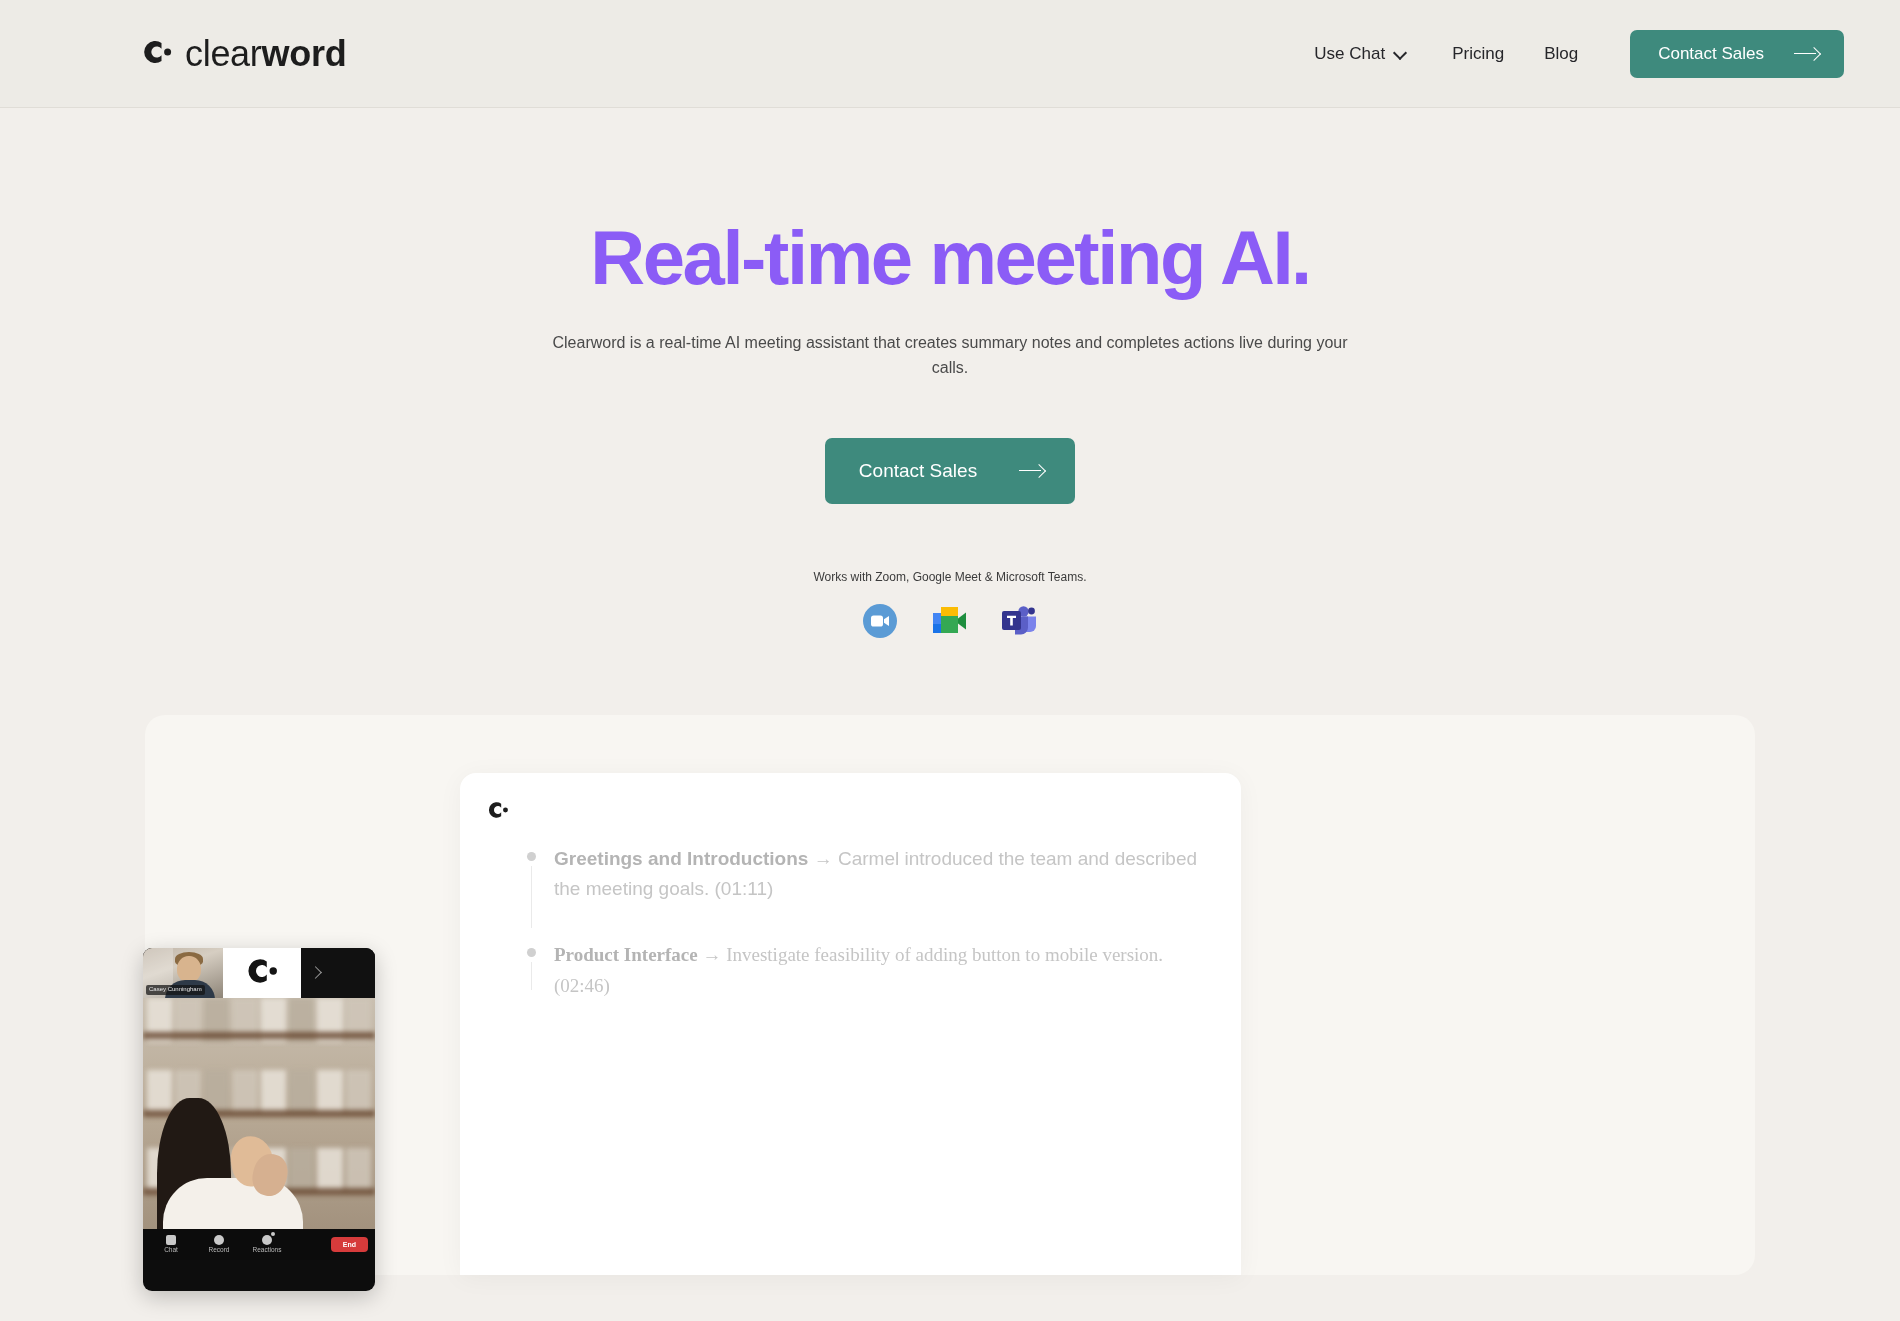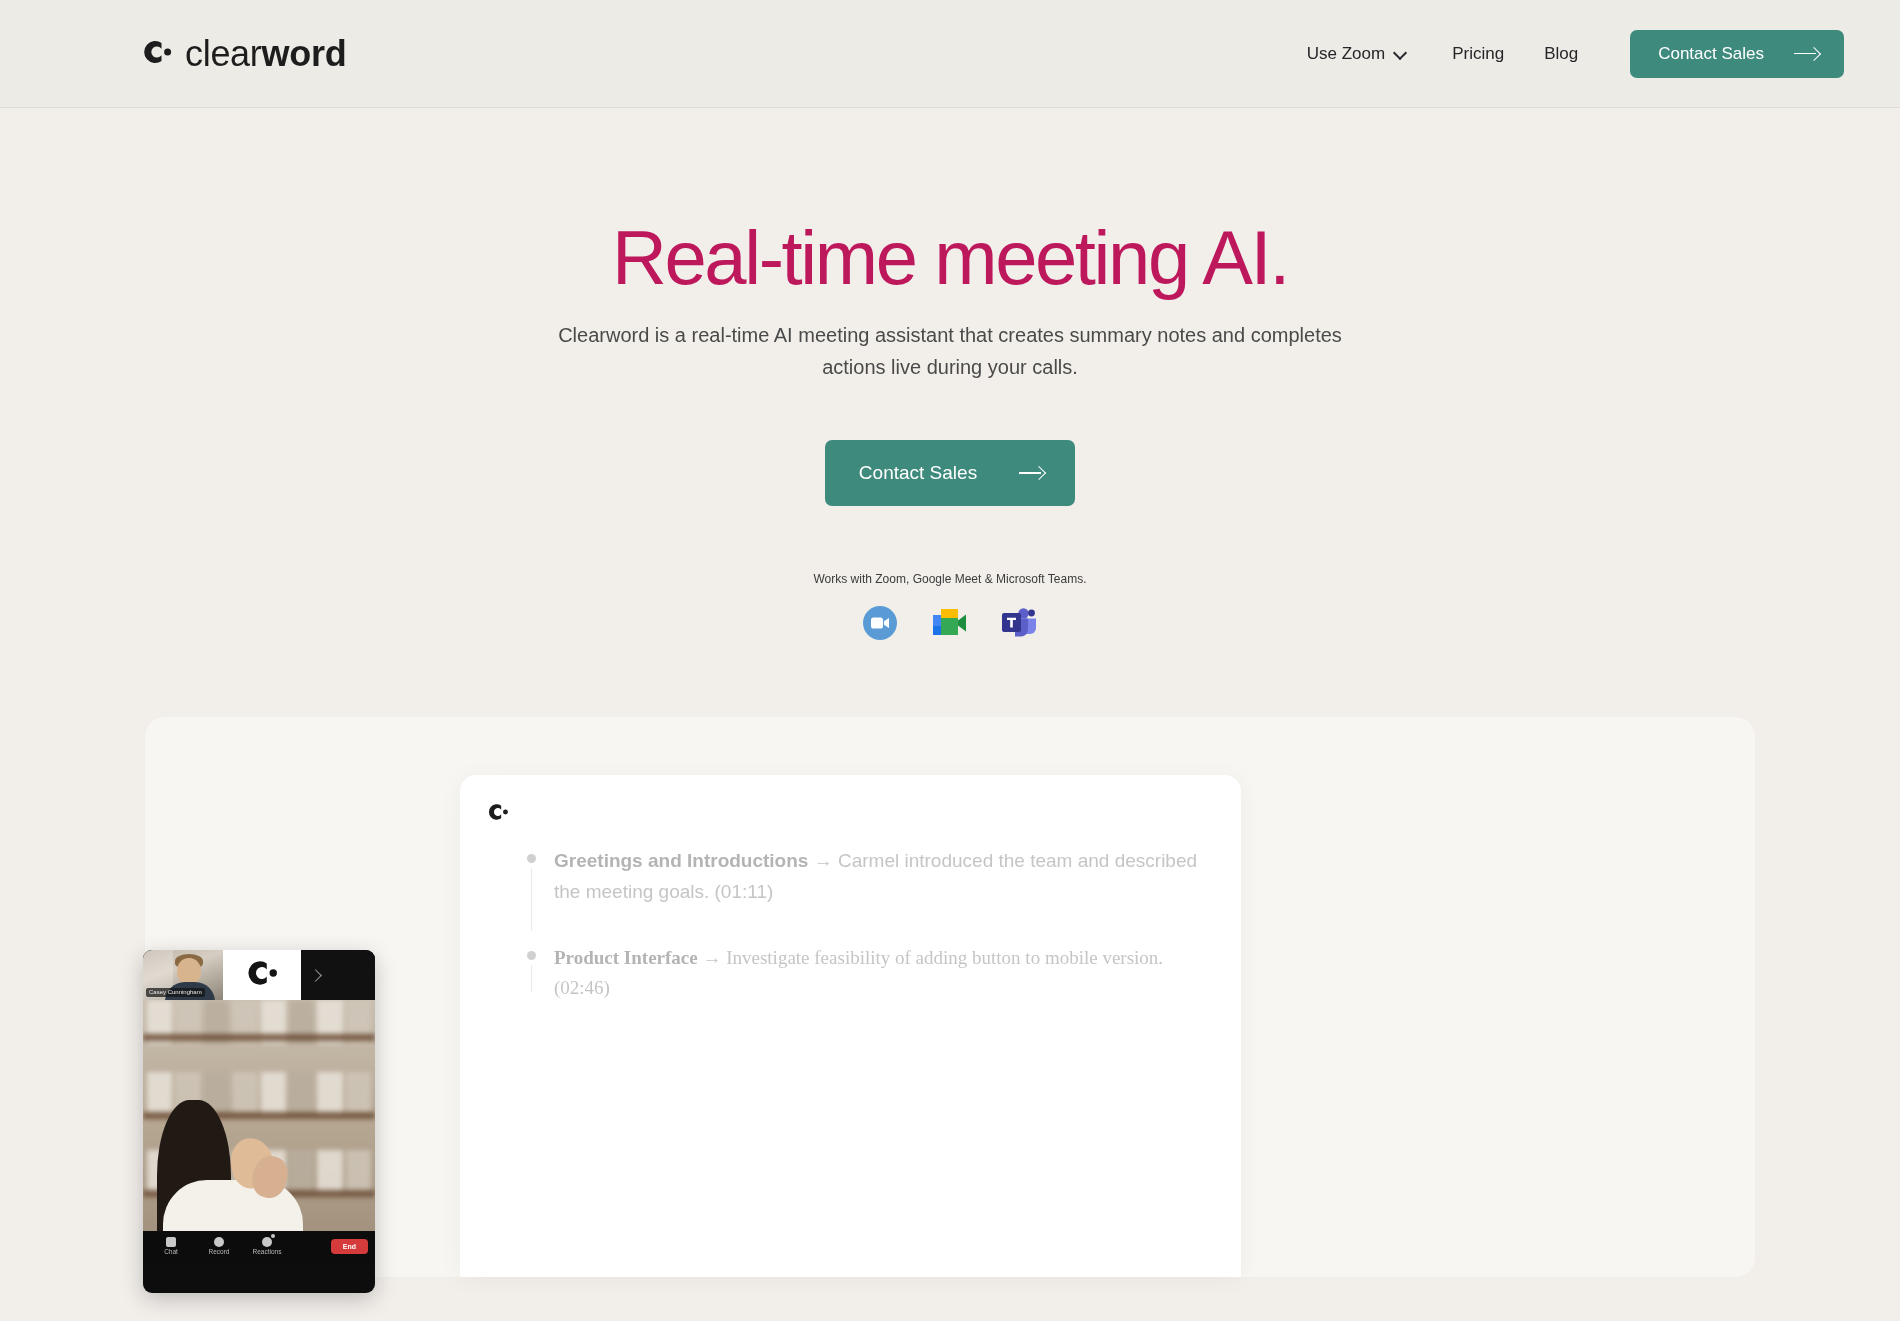--- a/index.html
+++ b/index.html
@@ -120,29 +120,29 @@
     transform: rotate(45deg);
   }
 
   
   .hero {
     text-align: center;
     padding-top: 112px;
   }
   .hero-title {
     font-size: 76px;
-    font-weight: 400;
+    font-weight: 700;
     letter-spacing: -2.4px;
-    color: #be185d;
+    color: #8b5cf6;
     line-height: 1.0;
   }
   .hero-sub {
-    margin: 24px auto 0;
+    margin: 34px auto 0;
     max-width: 800px;
-    font-size: 20px;
+    font-size: 16px;
     line-height: 1.58;
     color: #4a4a4a;
     font-weight: 400;
   }
 
   .btn-hero {
     height: 66px;
     font-size: 19px;
     padding: 0 30px 0 34px;
     gap: 42px;
@@ -439,21 +439,21 @@
         <path d="M21.5 5.0 A11 11 0 1 0 21.5 23.0 L21.5 17.2 A5.6 5.6 0 1 1 21.5 10.8 Z" fill="#1d1d1d"></path>
         <circle cx="27.6" cy="14" r="3.5" fill="#1d1d1d"></circle>
       </svg>
     </span>
     <span class="brand-word"><span>clear</span><b>word</b></span>
   </a>
 
   <nav class="nav-right">
 
     <span class="nav-link dropdown">
-      <span>Use Zoom</span>
+      <span>Use Chat</span>
       <span class="chev"></span>
     </span>
 
     <span class="nav-link">
       <span>Pricing</span>
     </span>
 
     <span class="nav-link">
       <span>Blog</span>
     </span>

